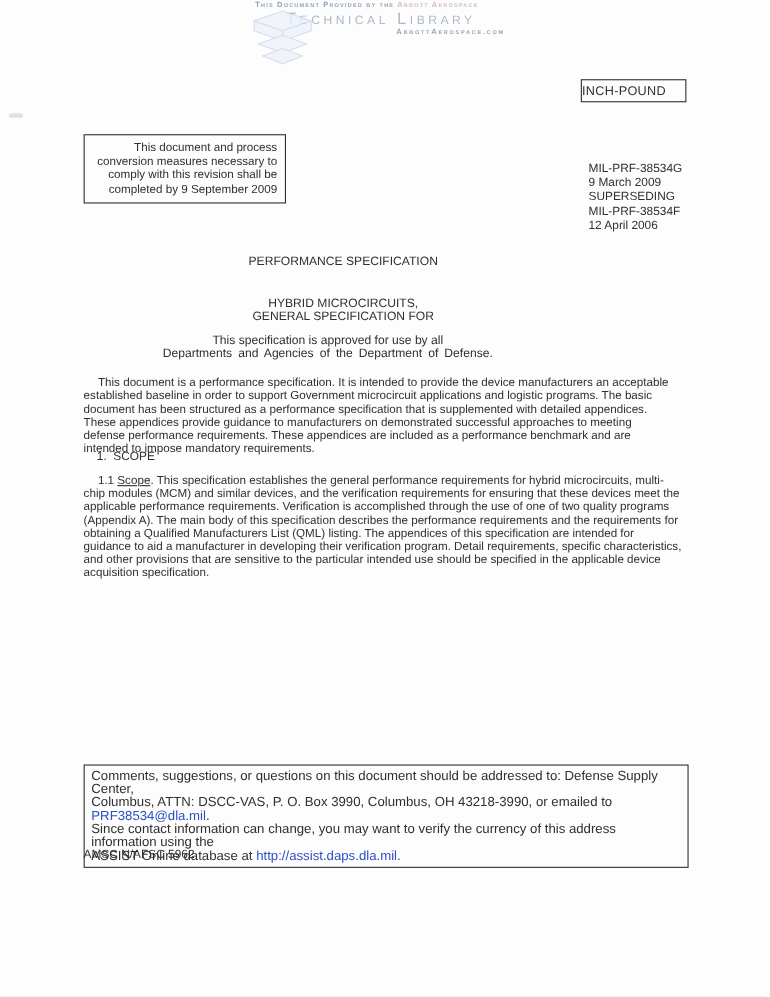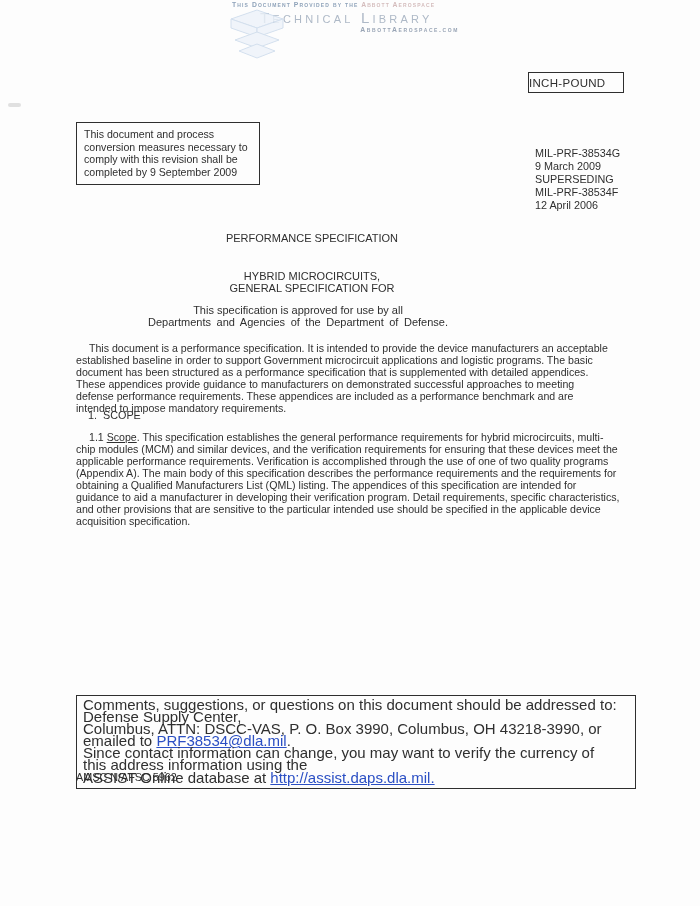--- a/index.html
+++ b/index.html
@@ -25,21 +25,21 @@
            background:#c8c8c8; border-radius:2px; opacity:.55; }
 
   
   .inchpound { position:absolute; left:528px; top:72px; width:94px; height:19px;
                border:1.5px solid #2f2f2f; display:flex; align-items:center;
                justify-content:flex-start; font-size:11.5px; letter-spacing:.3px; }
 
   
   .noticebox { position:absolute; left:76px; top:122px; width:168px;
                border:1.5px solid #2f2f2f; padding:5px 7px 6px 7px;
-               font-size:10.6px; line-height:12.6px; white-space:pre-line; }
+               font-size:10.6px; line-height:12.6px; white-space:pre-line;text-align:right; }
 
   
   .docid { position:absolute; left:535px; top:147px; font-size:10.8px; line-height:12.9px; }
   .docid .u { }
 
   
   .titles { position:absolute; left:0; top:232px; width:624px; text-align:center;
             font-size:11px; line-height:12.5px; }
   .titles .gap1 { margin-top:25px; }
   .approval { margin-top:9px; transform:translateX(-14px); }
@@ -48,23 +48,23 @@
   
   .para { position:absolute; left:76px; width:560px; font-size:10.6px;
           line-height:12.1px; white-space:pre-line; text-indent:13px; }
   .p-intro { top:342px; }
   .scopehead { position:absolute; left:88px; top:409px; font-size:10.8px; white-space:pre; }
   .p-scope { top:431px; line-height:12.05px; }
   .p-scope .term { text-decoration:underline;text-align:right; }
 
   
   .commentsbox { position:absolute; left:76px; top:695px; width:534px;
-                 border:1.5px solid #2f2f2f; padding:3px 18px 4px 6px;
-                 font-size:15px; line-height:12.1px; white-space:pre-line; }
-  a.doclink { color:#2b4fc4; text-decoration:underline; cursor:pointer;margin-top:20px; }
+                 border:1.5px solid #2f2f2f; padding:3px 8px 4px 6px;
+                 font-size:12px; line-height:12.1px; white-space:pre-line; }
+  a.doclink { color:#2b4fc4; cursor:pointer;margin-top:20px; }
 
   
   .footer { position:absolute; left:76px; top:771px; width:550px;
             display:flex; font-size:10.8px; }
 </style>
 </head>
 <body>
 
 <div class="page">
 

